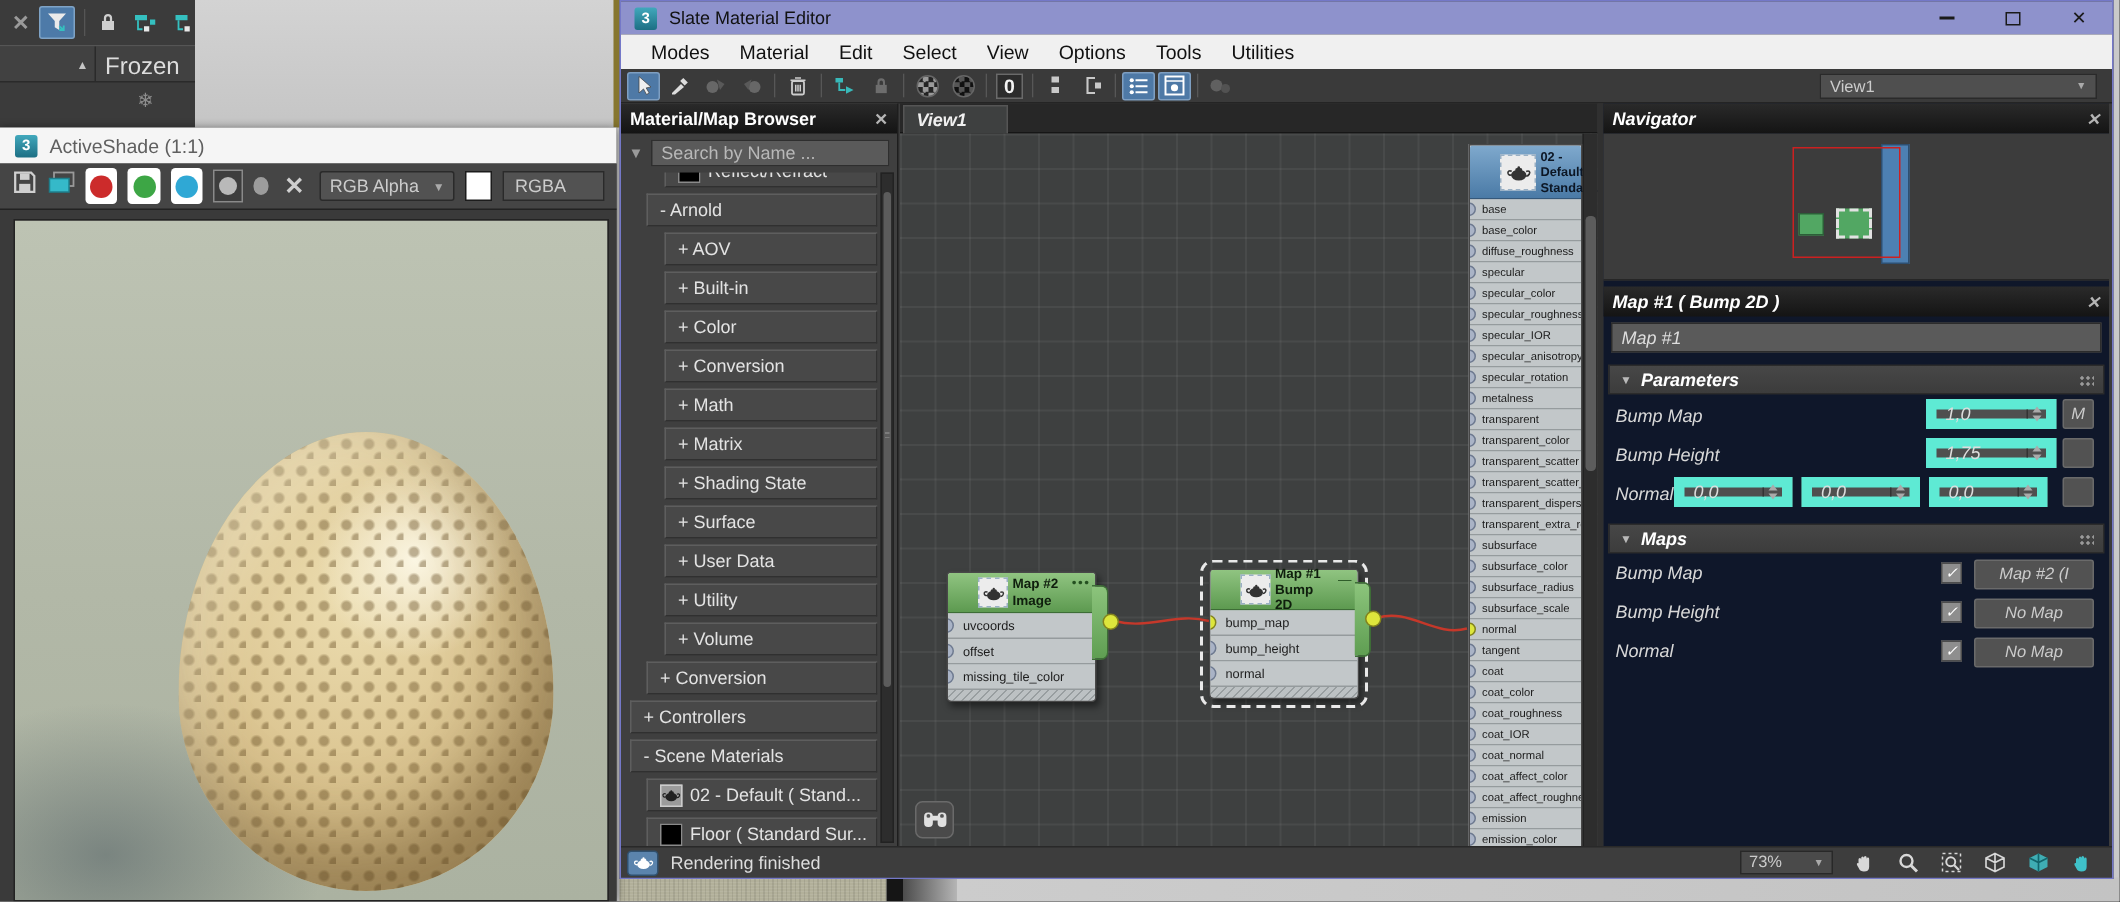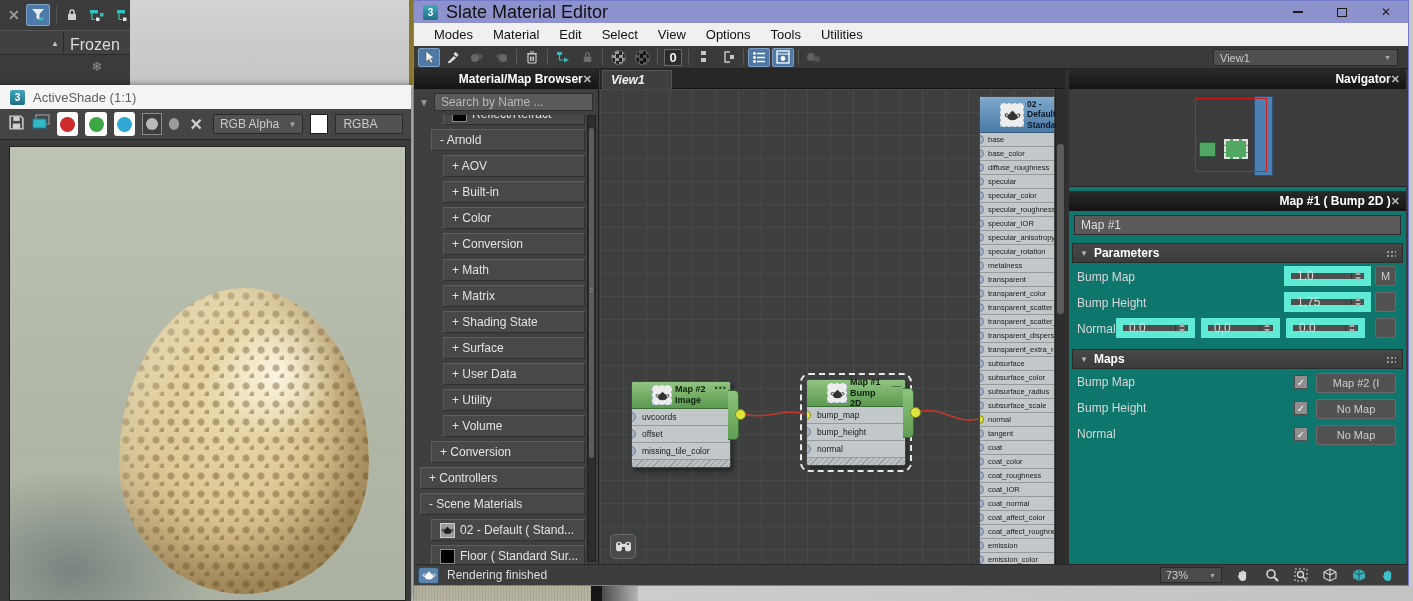--- a/index.html
+++ b/index.html
@@ -58,21 +58,21 @@
       radial-gradient(circle at 14px 17px, rgba(96,71,30,.40) 2.6px, rgba(96,71,30,0) 4.4px),
       radial-gradient(circle at 63% 28%, rgba(255,252,238,.85) 0%, rgba(255,252,238,0) 24%),
       radial-gradient(120% 115% at 46% 36%, #ecddb0 0%, #d6bd87 45%, #bb9d63 76%, #8f7443 100%);
     background-size:15px 18px,15px 18px,100% 100%,100% 100%;
     box-shadow:inset -20px -34px 50px rgba(88,66,34,.45), inset 16px 22px 34px rgba(255,255,240,.30);
   }
 
   
   .slate { left:413px; top:0; width:996px; height:586px; background:#3c3c3c; border:1px solid #7478c8; }
   .titlebar { position:absolute; left:0; top:0; width:100%; height:22px; background:#8e92cc; display:flex; align-items:center; gap:8px; padding-left:9px; }
-  .tb-title { color:#111; font-size:18px; }
+  .tb-title { color:#111; font-size:12px; }
   .win-btns { position:absolute; right:0; top:0; height:22px; display:flex; }
   .win-btn { width:44px; height:22px; display:flex; align-items:center; justify-content:center; color:#1a1a1a; font-size:12px; }
   .glyph-min { width:10px; height:2px; background:#1a1a1a; }
   .glyph-max { width:10px; height:9px; border:1.5px solid #1a1a1a; }
   .menubar { position:absolute; left:0; top:22px; width:100%; height:23px; background:#f0f0f0; display:flex; align-items:center; padding-left:10px; }
   .mi { color:#111; font-size:13px; padding:0 10px; }
   .toolbar { position:absolute; left:0; top:45px; width:100%; height:23px; background:#3a3a3a; border-bottom:1px solid #242424; display:flex; align-items:center; padding-left:3px; }
   .tbtn { width:22px; height:19px; display:flex; align-items:center; justify-content:center; margin:0 1px; border-radius:2px; }
   .tbtn.active { background:#4e79a6; border:1px solid #7e9fc2; }
   .tbtn.dis { opacity:.4; }
@@ -80,21 +80,21 @@
   .tzero { color:#f2f2f2; font-weight:bold; font-size:13px; border:1px solid #6a6a6a; width:18px; height:17px; display:flex; align-items:center; justify-content:center; background:#2c2c2c; }
   .checker { width:15px; height:15px; border-radius:50%; background:repeating-conic-gradient(#9a9a9a 0 25%, #232323 0 50%); background-size:7px 7px; border:1px solid #666; }
   .checker.dark { background:repeating-conic-gradient(#555 0 25%, #101010 0 50%); background-size:7px 7px; }
   .view-dd { position:absolute; right:10px; top:3px; width:185px; height:17px; background:#4f4f4f; border:1px solid #2a2a2a; color:#ccc; font-size:11px; display:flex; align-items:center; justify-content:space-between; padding:0 6px; }
   .view-dd .car { font-size:7px; color:#aaa; }
 
   .sbody { position:absolute; left:0; top:68px; width:994px; height:495px; }
 
   
   .browser { position:absolute; left:0; top:0; width:185px; height:495px; background:#3f3f3f; border-right:1px solid #1e1e1e; overflow:hidden; }
-  .p-hd { height:20px; background:linear-gradient(#2a2a2a,#141414); color:#fff; font-weight:bold; font-size:12px; display:flex; align-items:center; padding:0 6px; justify-content:flex-end; }
+  .p-hd { height:20px; background:linear-gradient(#2a2a2a,#141414); color:#fff; font-weight:bold; font-size:12px; display:flex; align-items:center; padding:0 6px; justify-content:space-between; }
   .p-hd .px { color:#b5b5b5; font-size:11px; font-weight:bold; }
   .b-search { height:26px; display:flex; align-items:center; gap:5px; padding:0 5px; }
   .b-car { color:#9a9a9a; font-size:10px; }
   .b-input { flex:1; height:18px; background:#5a5a5a; border:1px solid #2e2e2e; color:#b8b8b8; font-size:12px; display:flex; align-items:center; padding-left:6px; }
   .b-list { position:absolute; left:2px; top:46px; right:13px; bottom:0; overflow:hidden; }
   .b-row { height:22px; margin-bottom:4px; background:#484848; border:1px solid; border-color:#5e5e5e #303030 #303030 #5e5e5e; color:#e3e3e3; font-size:12px; line-height:20px; padding-left:8px; white-space:nowrap; overflow:hidden; display:flex; align-items:center; gap:5px; }
   .b-row.d0 { margin-left:4px; } .b-row.d1 { margin-left:15px; } .b-row.d2 { margin-left:27px; }
   .b-row.partial { margin-top:-12px; }
   .b-row .sw { display:none; width:15px; height:15px; flex:none; }
   .b-row.sw-black .sw-b { display:inline-block; background:#000; border:1px solid #8a8a8a; }
@@ -130,21 +130,21 @@
   .mnode .ttl { font-size:8.5px; color:#0c1624; }
   .mnode .slot { height:14px; line-height:13px; font-size:7.5px; padding-left:8px; }
   .mnode .slot .dot { left:-5px; top:2px; width:9px; height:9px; }
   .find-btn { position:absolute; left:10px; top:445px; width:26px; height:25px; background:#4a4a4a; border:1px solid #6a6a6a; border-radius:5px; display:flex; align-items:center; justify-content:center; }
   .v-scroll { position:absolute; right:0; top:0; width:10px; height:475px; background:#2d2d2d; border-left:1px solid #222; }
   .v-thumb { position:absolute; left:1px; right:1px; top:55px; height:170px; background:#5c5c5c; border-radius:3px; }
 
   .vdiv { position:absolute; left:651px; top:0; width:4px; height:495px; background:#303030; }
 
   
-  .rightcol { position:absolute; left:655px; top:0; width:337px; height:495px; background:#0f766e; }
+  .rightcol { position:absolute; left:655px; top:0; width:337px; height:495px; background:#0f172a;font-style:italic; }
   .navigator { position:absolute; left:0; top:0; width:100%; height:120px; }
   .n-body { position:absolute; left:0; top:20px; right:0; bottom:2px; background:#3c3c3c; border-bottom:1px solid #262626; }
   .nav-blue { position:absolute; left:185px; top:7px; width:19px; height:80px; background:#4d80b2; border:1px solid #2e4f70; }
   .nav-red { position:absolute; left:126px; top:9px; width:72px; height:74px; border:1px solid #cc2020; }
   .nav-g1 { position:absolute; left:130px; top:53px; width:17px; height:15px; background:#52a763; border:1px solid #2c5e38; }
   .nav-g2 { position:absolute; left:155px; top:50px; width:24px; height:20px; background:#52a763; border:2px dashed #e2e2e2; }
   .params { position:absolute; left:0; top:122px; width:100%; bottom:0; }
   .p-name { margin:4px 5px 0 5px; height:20px; background:#5a5a5a; border:1px solid #2c2c2c; color:#ddd; font-size:12px; line-height:18px; padding-left:6px; }
   .roll-hd { height:20px; margin:8px 3px 0 3px; background:linear-gradient(#474747,#3c3c3c); border:1px solid #2b2b2b; display:flex; align-items:center; gap:6px; padding:0 7px; color:#fff; font-weight:bold; font-size:12px; position:relative; }
   .roll-car { color:#b9b9b9; font-size:8px; }

